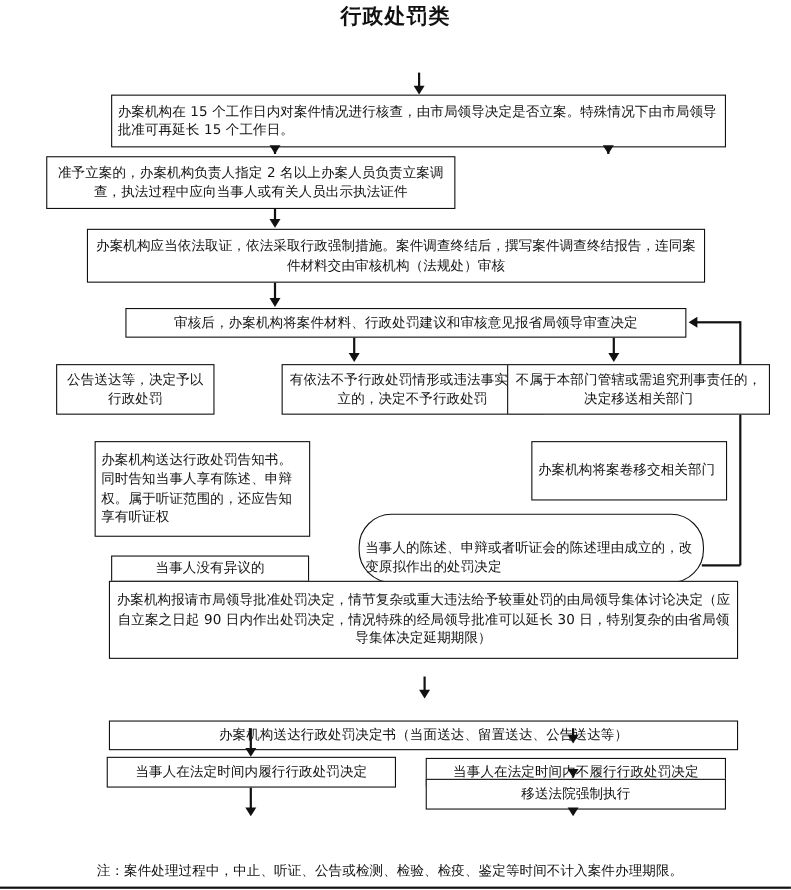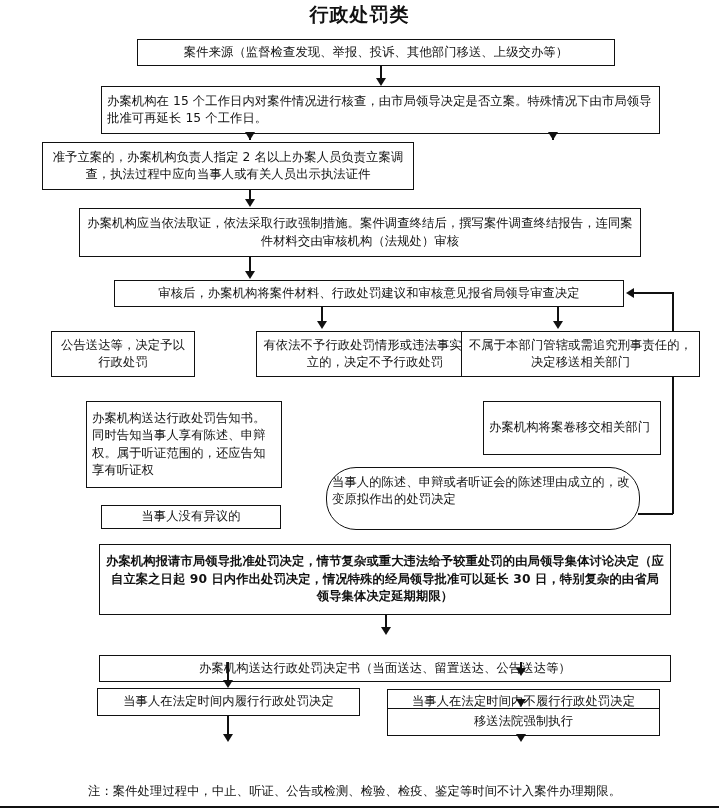--- a/index.html
+++ b/index.html
@@ -90,23 +90,20 @@
     height: 1.5px;
   }
 </style>
 </head>
 <body>
 
 <div id="canvas">
 
   <div class="title">行政处罚类</div>
 
-  <div class="box" style="left:137px; top:39px; width:478px; height:27px;">
-    <span class="txt">案件来源（监督检查发现、举报、投诉、其他部门移送、上级交办等）</span>
-  </div>
 
   <div class="vline" style="left:380px; top:66px; height:14px;"></div>
   <div class="arrow-down" style="left:376px; top:78px;"></div>
 
   <div class="box left-align" style="left:101px; top:86px; width:559px; height:48px;">
     <span class="txt">办案机构在 15 个工作日内对案件情况进行核查，由市局领导决定是否立案。特殊情况下由市局领导批准可再延长 15 个工作日。</span>
   </div>
 
   <div class="vline" style="left:249px; top:134px; height:6px;"></div>
   <div class="arrow-down" style="left:245px; top:132px;"></div>
@@ -157,29 +154,29 @@
   </div>
 
   <div class="box left-align" style="left:86px; top:401px; width:196px; height:87px;">
     <span class="txt">办案机构送达行政处罚告知书。同时告知当事人享有陈述、申辩权。属于听证范围的，还应告知享有听证权</span>
   </div>
 
   <div class="box left-align" style="left:483px; top:401px; width:178px; height:54px;">
     <span class="txt">办案机构将案卷移交相关部门</span>
   </div>
 
-  <div class="box left-align" style="left:326px; top:467px; width:314px; height:63px; align-items:flex-start; padding-top:6px;border-radius:30px;">
+  <div class="box left-align" style="left:326px; top:467px; width:314px; height:63px; align-items:flex-start; padding-top:22px;border-radius:30px;">
     <span class="txt">当事人的陈述、申辩或者听证会的陈述理由成立的，改变原拟作出的处罚决定</span>
   </div>
 
   <div class="box" style="left:101px; top:505px; width:180px; height:24px;">
     <span class="txt">当事人没有异议的</span>
   </div>
 
-  <div class="box" style="left:99px; top:544px; width:572px; height:71px;font-weight:bold;">
+  <div class="box" style="left:99px; top:528px; width:572px; height:71px;">
     <span class="txt">办案机构报请市局领导批准处罚决定，情节复杂或重大违法给予较重处罚的由局领导集体讨论决定（应自立案之日起 90 日内作出处罚决定，情况特殊的经局领导批准可以延长 30 日，特别复杂的由省局领导集体决定延期期限）</span>
   </div>
 
   <div class="vline" style="left:385px; top:615px; height:14px;"></div>
   <div class="arrow-down" style="left:381px; top:627px;"></div>
 
   <div class="box" style="left:99px; top:635px; width:572px; height:27px;margin-top:20px;">
     <span class="txt">办案机构送达行政处罚决定书（当面送达、留置送达、公告送达等）</span>
   </div>
 

